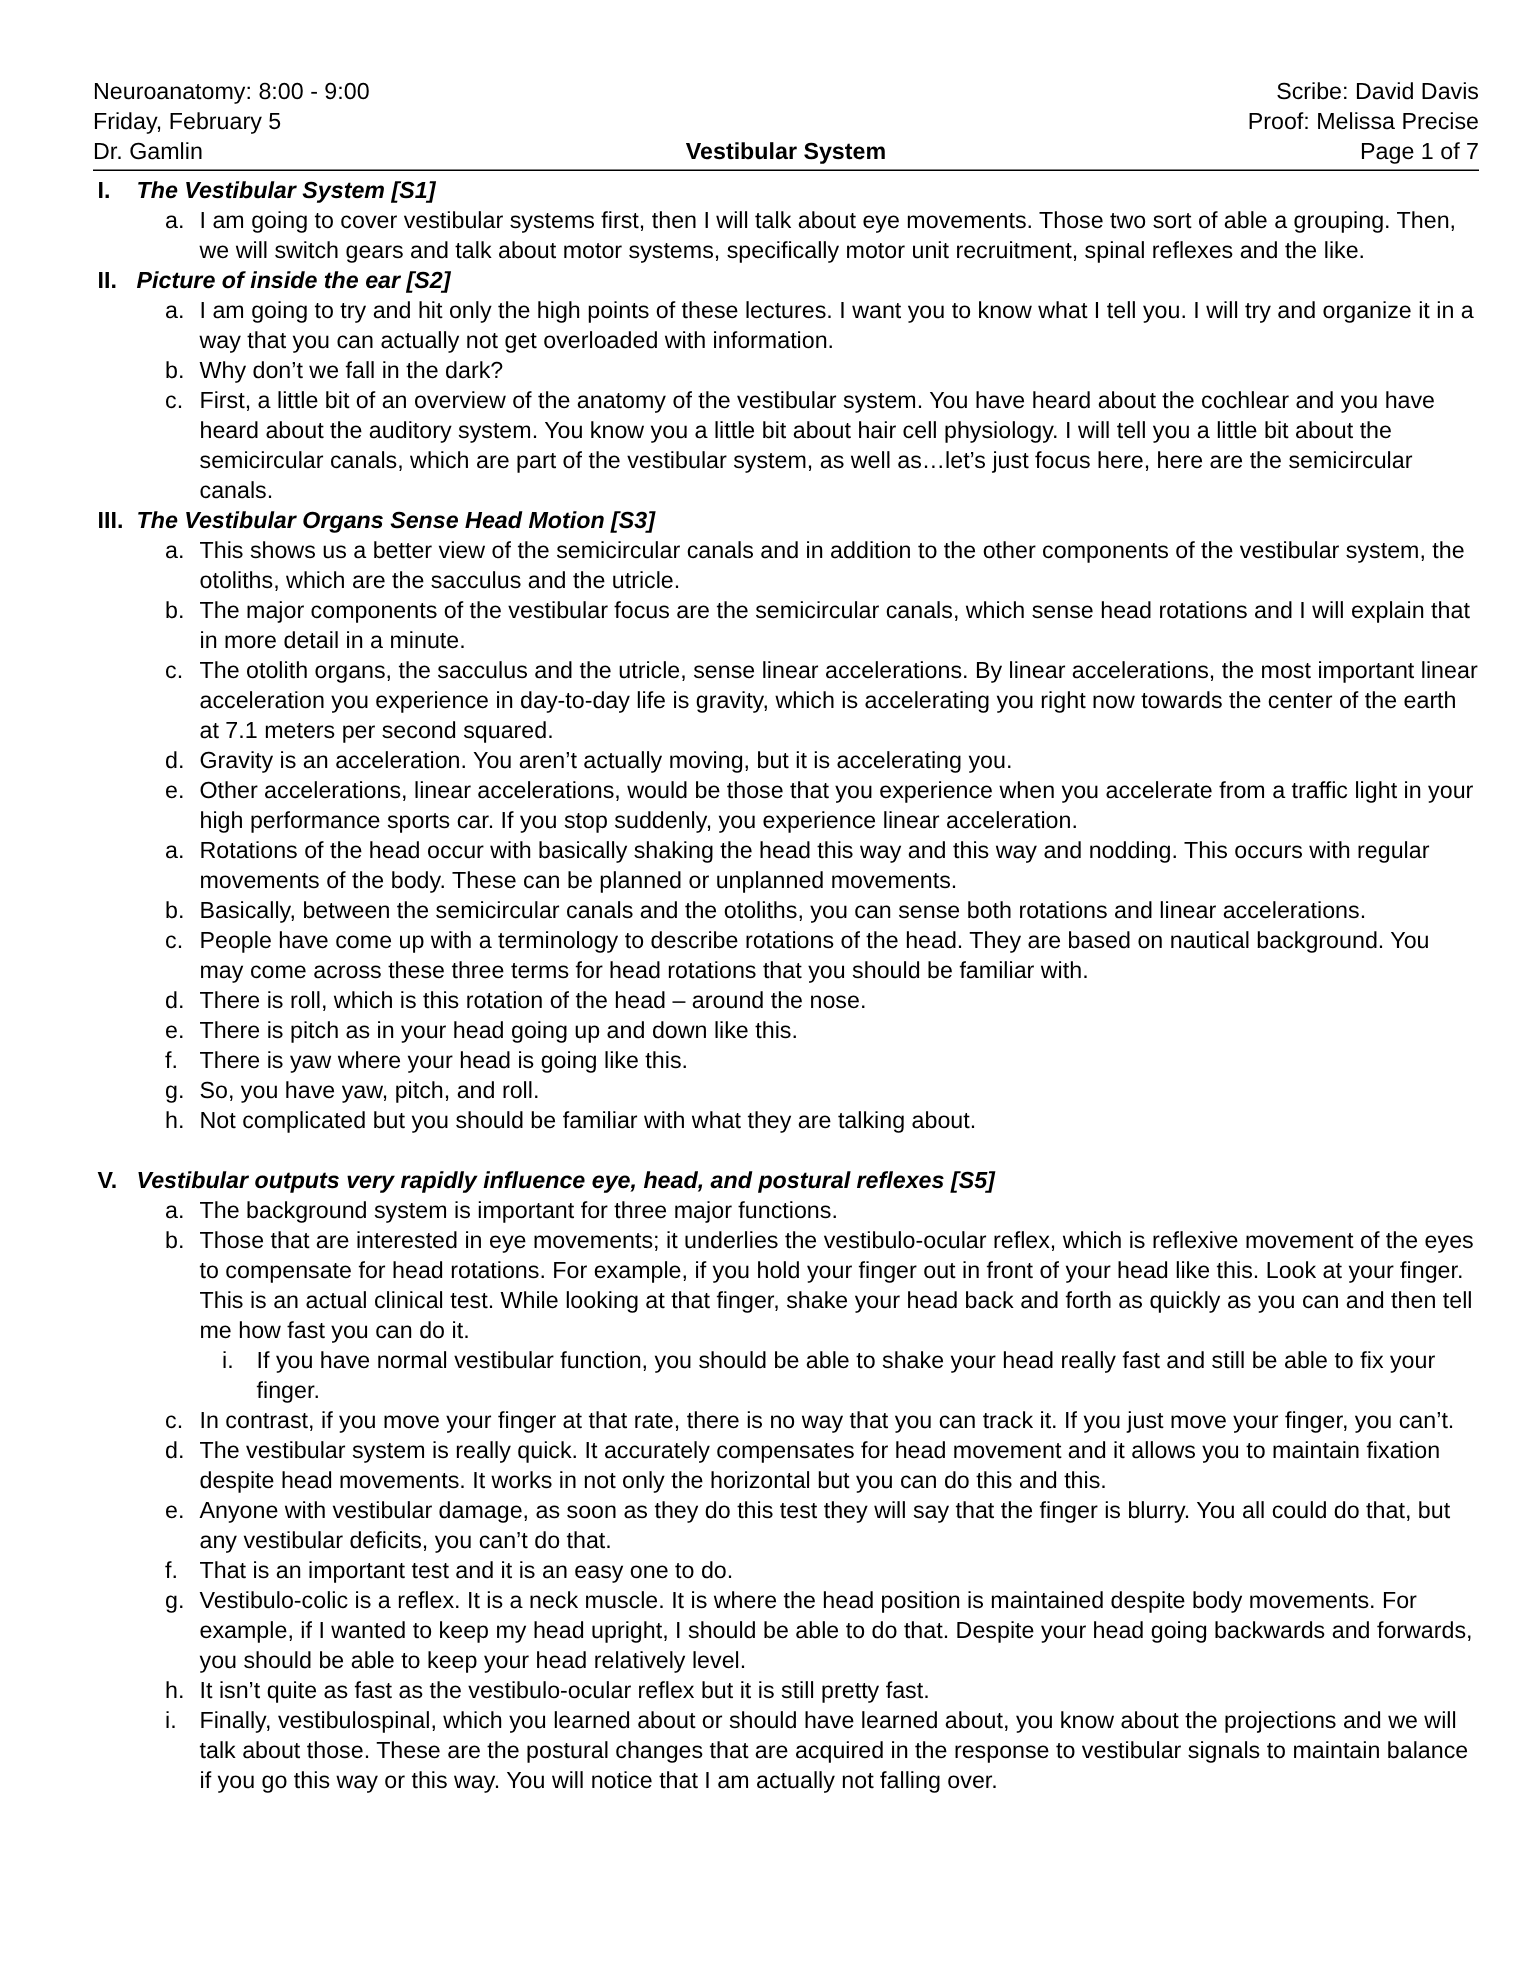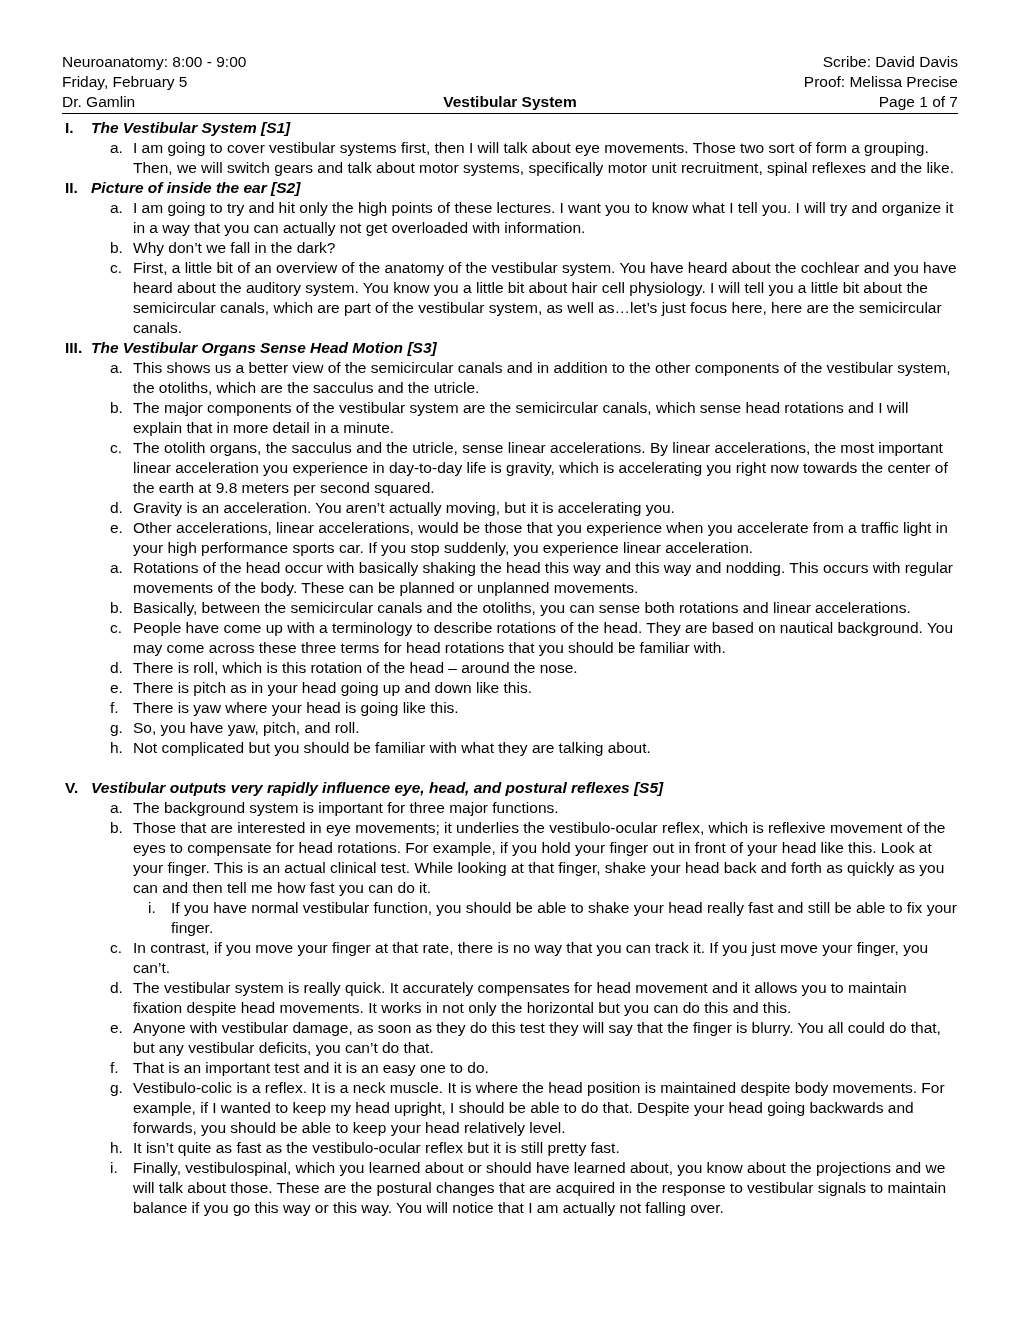--- a/index.html
+++ b/index.html
@@ -1,20 +1,20 @@
 <!DOCTYPE html>
 <html><head>
 <meta charset="utf-8">
 <style>
   html, body { margin: 0; padding: 0; background: #ffffff; }
   .page {
     width: 1020px;
     height: 1316px;
     box-sizing: border-box;
-    padding: 52px 62px 40px 62px;
+    padding: 52px 34px 40px 62px;
     font-family: "Liberation Sans", sans-serif;
     font-size: 15.5px;
     line-height: 20px;
     color: #000;
     overflow: hidden;
   }
   
   .hrow {
     display: grid;
     grid-template-columns: 1fr auto 1fr;
@@ -67,21 +67,21 @@
   <div id="outline">
       <div class="section">
         <div class="sec-heading">
           <span class="numeral">I.</span>
           <span class="sec-title">The Vestibular System [S1]</span>
         </div>
         <div class="items">
           <div class="item">
             <span class="label">a.</span>
             <div class="item-text">
-              <div>I am going to cover vestibular systems first, then I will talk about eye movements. Those two sort of form a grouping. Then, we will switch gears and talk about motor systems, specifically motor unit recruitment, spinal reflexes and the like.</div>
+              <div>I am going to cover vestibular systems first, then I will talk about eye movements. Those two sort of able a grouping. Then, we will switch gears and talk about motor systems, specifically motor unit recruitment, spinal reflexes and the like.</div>
             </div>
           </div>
         </div>
       </div>
       <div class="section">
         <div class="sec-heading">
           <span class="numeral">II.</span>
           <span class="sec-title">Picture of inside the ear [S2]</span>
         </div>
         <div class="items">
@@ -113,27 +113,27 @@
         <div class="items">
           <div class="item">
             <span class="label">a.</span>
             <div class="item-text">
               <div>This shows us a better view of the semicircular canals and in addition to the other components of the vestibular system, the otoliths, which are the sacculus and the utricle.</div>
             </div>
           </div>
           <div class="item">
             <span class="label">b.</span>
             <div class="item-text">
-              <div>The major components of the vestibular system are the semicircular canals, which sense head rotations and I will explain that in more detail in a minute.</div>
-            </div>
-          </div>
-          <div class="item">
-            <span class="label">c.</span>
-            <div class="item-text">
-              <div>The otolith organs, the sacculus and the utricle, sense linear accelerations. By linear accelerations, the most important linear acceleration you experience in day-to-day life is gravity, which is accelerating you right now towards the center of the earth at 9.8 meters per second squared.</div>
+              <div>The major components of the vestibular focus are the semicircular canals, which sense head rotations and I will explain that in more detail in a minute.</div>
+            </div>
+          </div>
+          <div class="item">
+            <span class="label">c.</span>
+            <div class="item-text">
+              <div>The otolith organs, the sacculus and the utricle, sense linear accelerations. By linear accelerations, the most important linear acceleration you experience in day-to-day life is gravity, which is accelerating you right now towards the center of the earth at 7.1 meters per second squared.</div>
             </div>
           </div>
           <div class="item">
             <span class="label">d.</span>
             <div class="item-text">
               <div>Gravity is an acceleration. You aren’t actually moving, but it is accelerating you.</div>
             </div>
           </div>
           <div class="item">
             <span class="label">e.</span>

